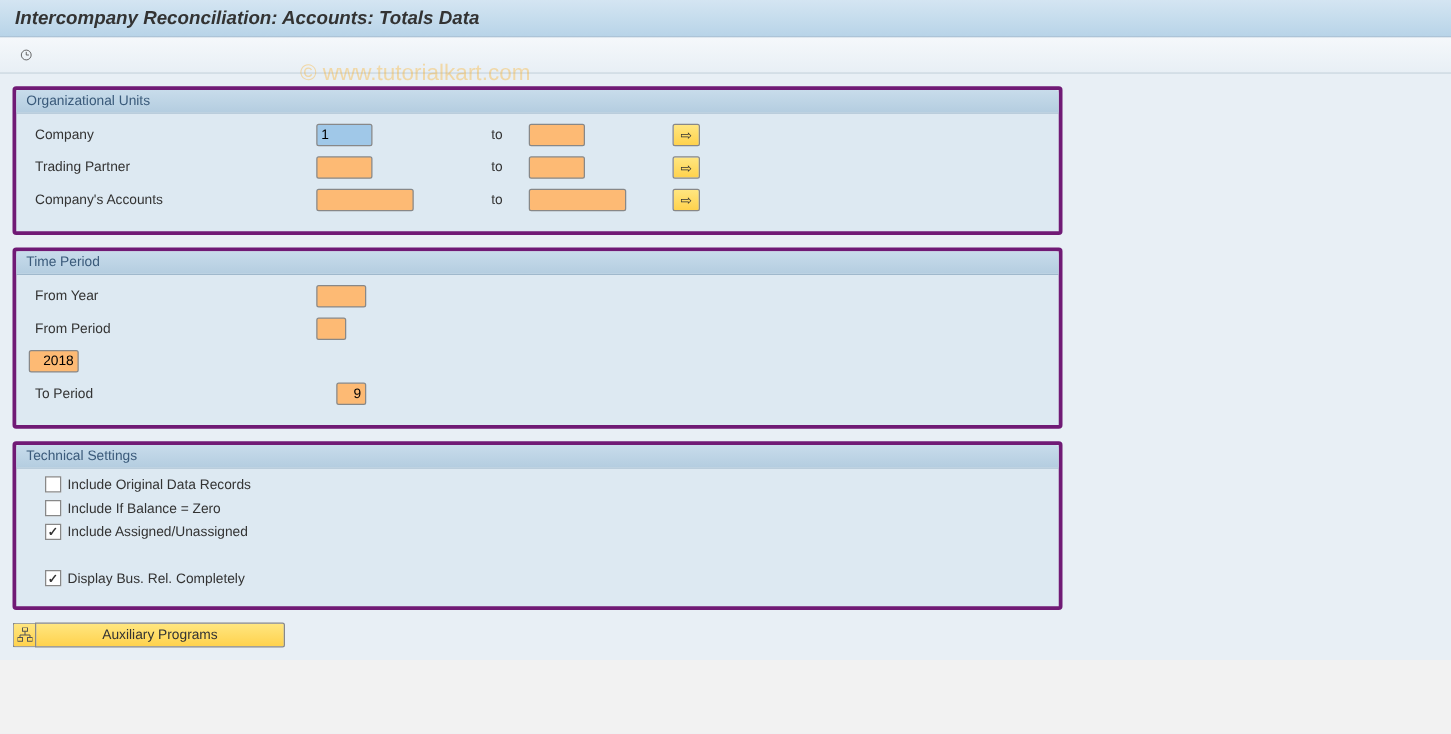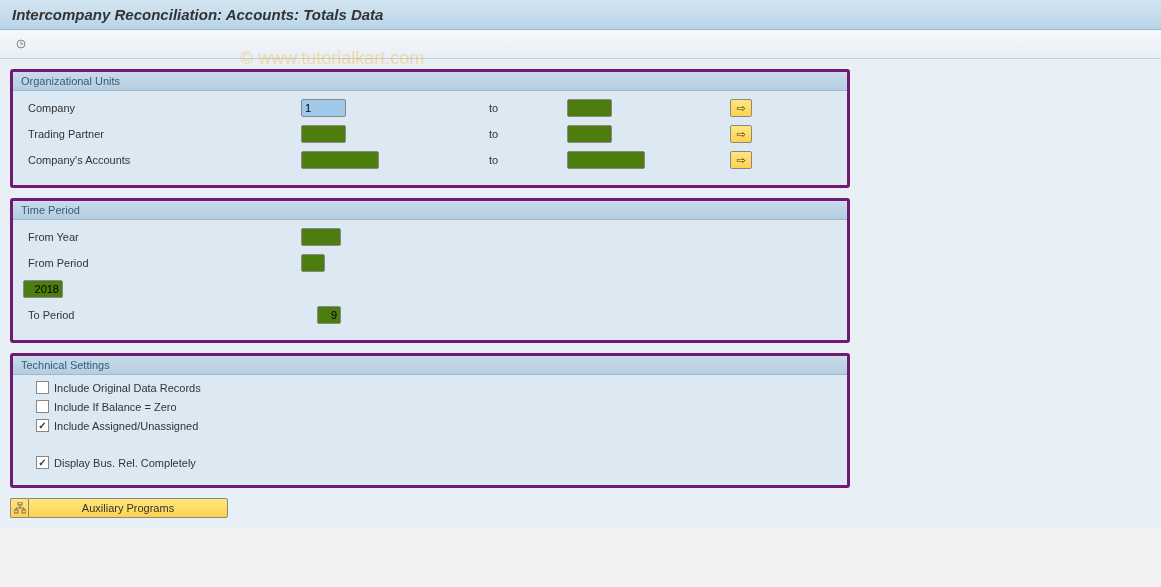--- a/index.html
+++ b/index.html
@@ -58,33 +58,32 @@
     }
     .group-body {
       padding: 6px 10px 10px 10px;
     }
     
     .form-row {
       display: flex;
       align-items: center;
       margin-bottom: 4px;
       height: 22px;
-      gap: 48px;
     }
     .form-label {
       width: 230px;
       font-size: 11px;
       color: #333;
       padding-left: 5px;
     }
     .form-input {
       height: 18px;
       border: 1px solid #888;
       border-radius: 2px;
-      background: #4d7c0f;
+      background: #fdba74;
       font-size: 11px;
       padding: 1px 3px;
     }
     .form-input.selected {
       background: #a0c8e8;
     }
     .form-input.w-short { width: 45px; }
     .form-input.w-med { width: 78px; }
     .form-input.w-num { width: 40px; text-align: right; }
     .to-label {

